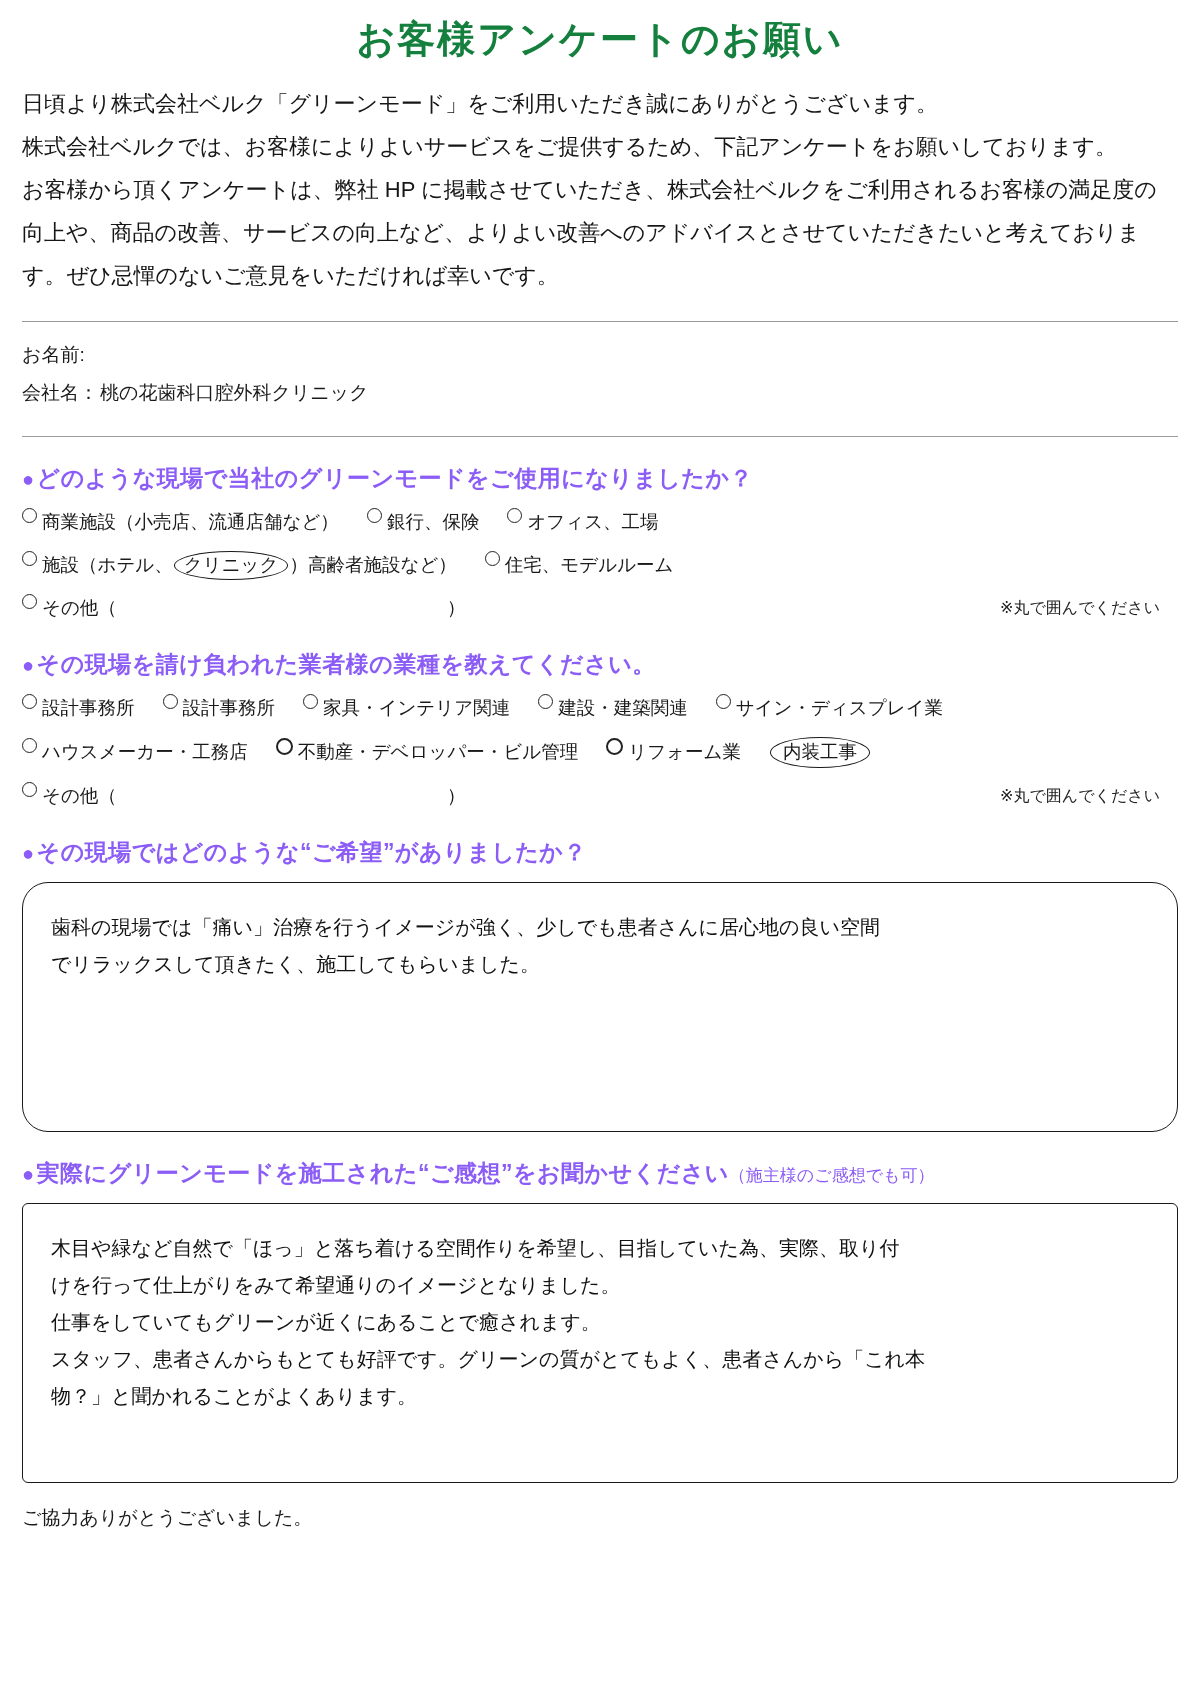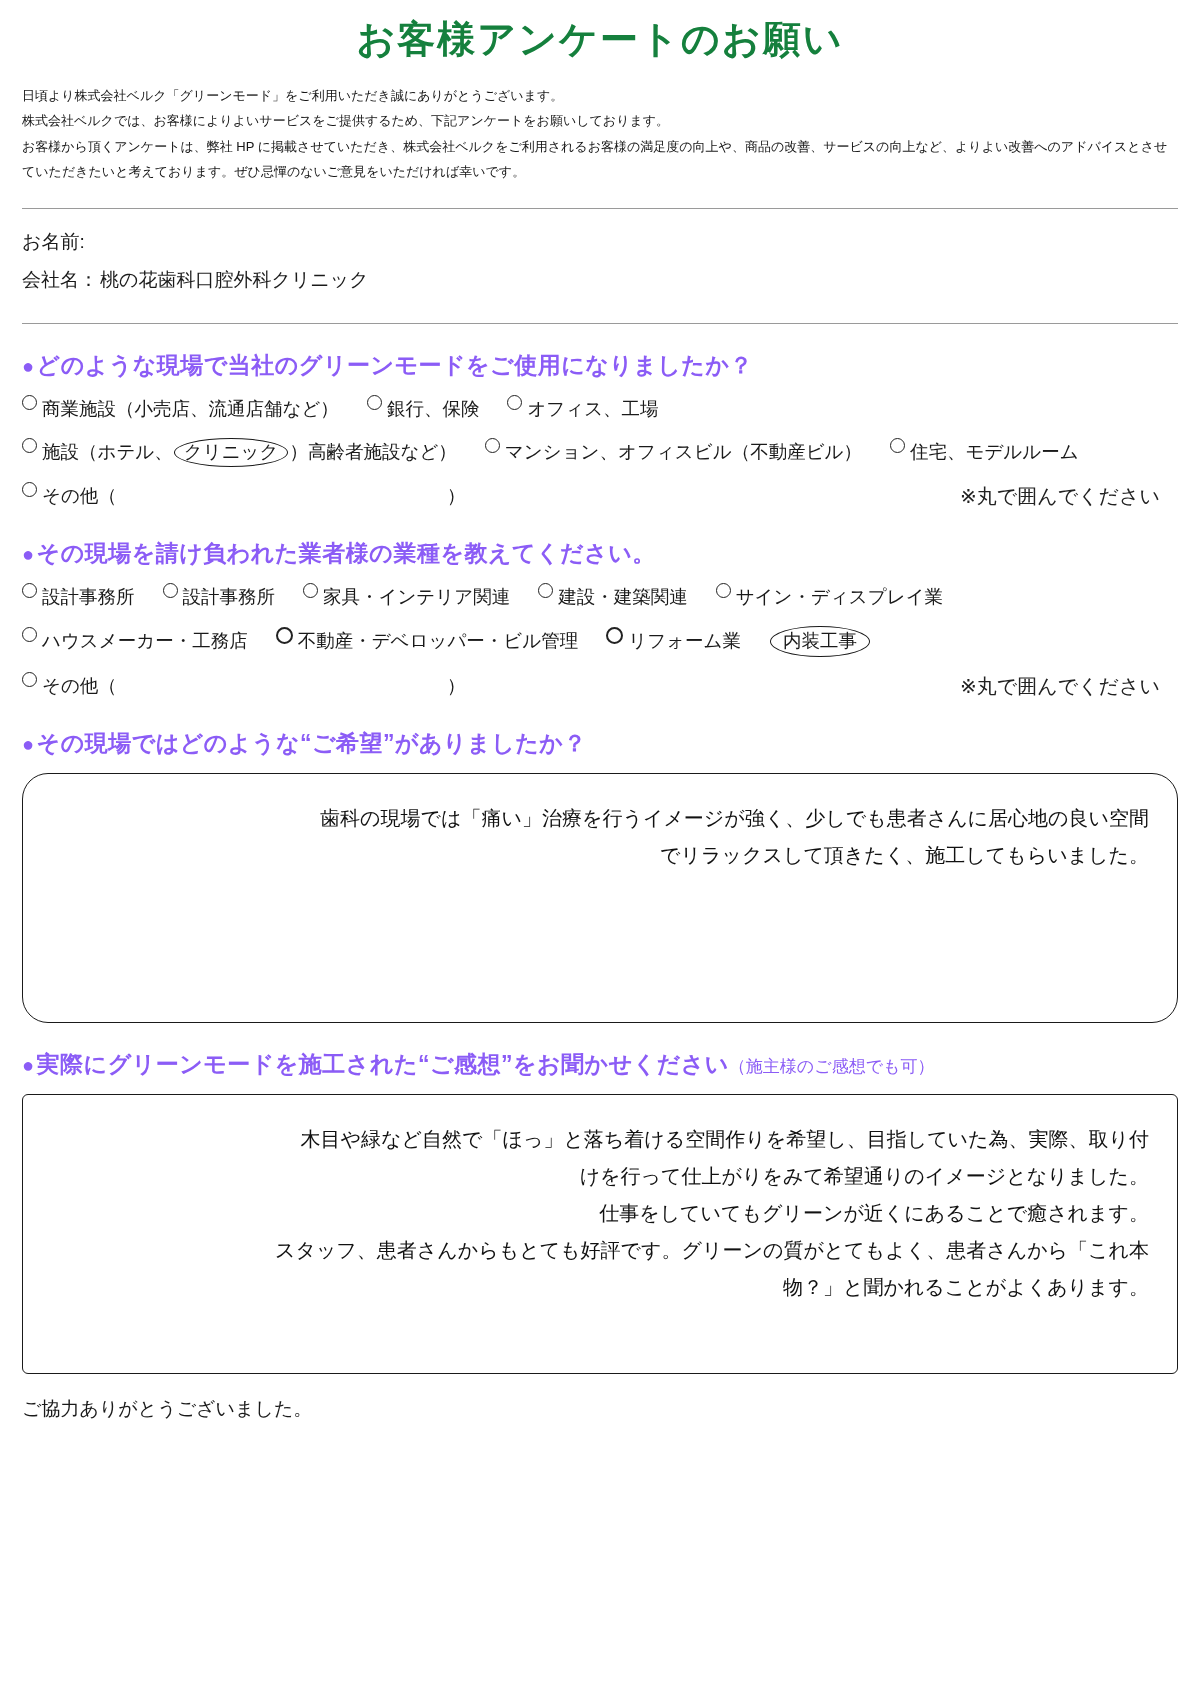--- a/index.html
+++ b/index.html
@@ -24,21 +24,21 @@
   .title {
     text-align: center;
     font-size: 38px;
     font-weight: 700;
     letter-spacing: 2px;
     margin: 14px 0 18px 0;
     color: #15803d;
   }
   .intro {
     margin: 0 30px 0 22px;
-    font-size: 13px;
+    font-size: 22px;
     line-height: 1.95;
     color: #161616;
   }
   .intro p { margin: 0; }
   .rule {
     border: 0;
     border-top: 1px solid #9a9a9a;
     margin: 24px 22px 0 22px;
   }
   .idblock {
@@ -84,21 +84,21 @@
     display: inline-block;
     width: 13px;
     height: 13px;
     border: 1.6px solid #222;
     border-radius: 50%;
     margin-right: 5px;
     flex: 0 0 auto;
   }
   .opt.filled .circle { border-width: 2.6px; }
   .note {
-    font-size: 20px;
+    font-size: 16px;
     color: #222;
     white-space: nowrap;
     margin-left: auto;
     padding-right: 18px;
   }
   .blankline {
     display: inline-block;
     width: 330px;
   }
   .ellipse {
@@ -112,21 +112,20 @@
   .ellipse.wide { padding: 3px 12px 4px 12px; }
   .textbox {
     margin: 10px 22px 0 22px;
     border: 1.8px solid #1a1a1a;
     border-radius: 26px;
     padding: 26px 28px 20px 28px;
     font-size: 20px;
     line-height: 1.85;
     color: #111;
     box-sizing: border-box;
-    text-align: right;
   }
   .textbox.box1 { min-height: 250px; }
   .textbox.box2 { min-height: 280px; border-radius: 6px; }
   .textbox p { margin: 0; }
   .closing {
     margin: 22px 22px 24px 22px;
     font-size: 19px;
   }
 </style>
 </head>
@@ -179,24 +178,20 @@
 
     <div class="optrow">
       <span class="opt">
         <span class="circle"></span>
         <span>施設（ホテル、</span>
         <span class="ellipse">クリニック</span>
         <span>）高齢者施設など）</span>
       </span>
       <span class="opt">
         <span class="circle"></span>
-        <span>マンション、オフィスビル（不動産ビル）</span>
-      </span>
-      <span class="opt">
-        <span class="circle"></span>
         <span>住宅、モデルルーム</span>
       </span>
     </div>
 
     <div class="optrow">
       <span class="opt">
         <span class="circle"></span>
         <span>その他（</span>
         <span class="blankline"></span>
         <span>）</span>

